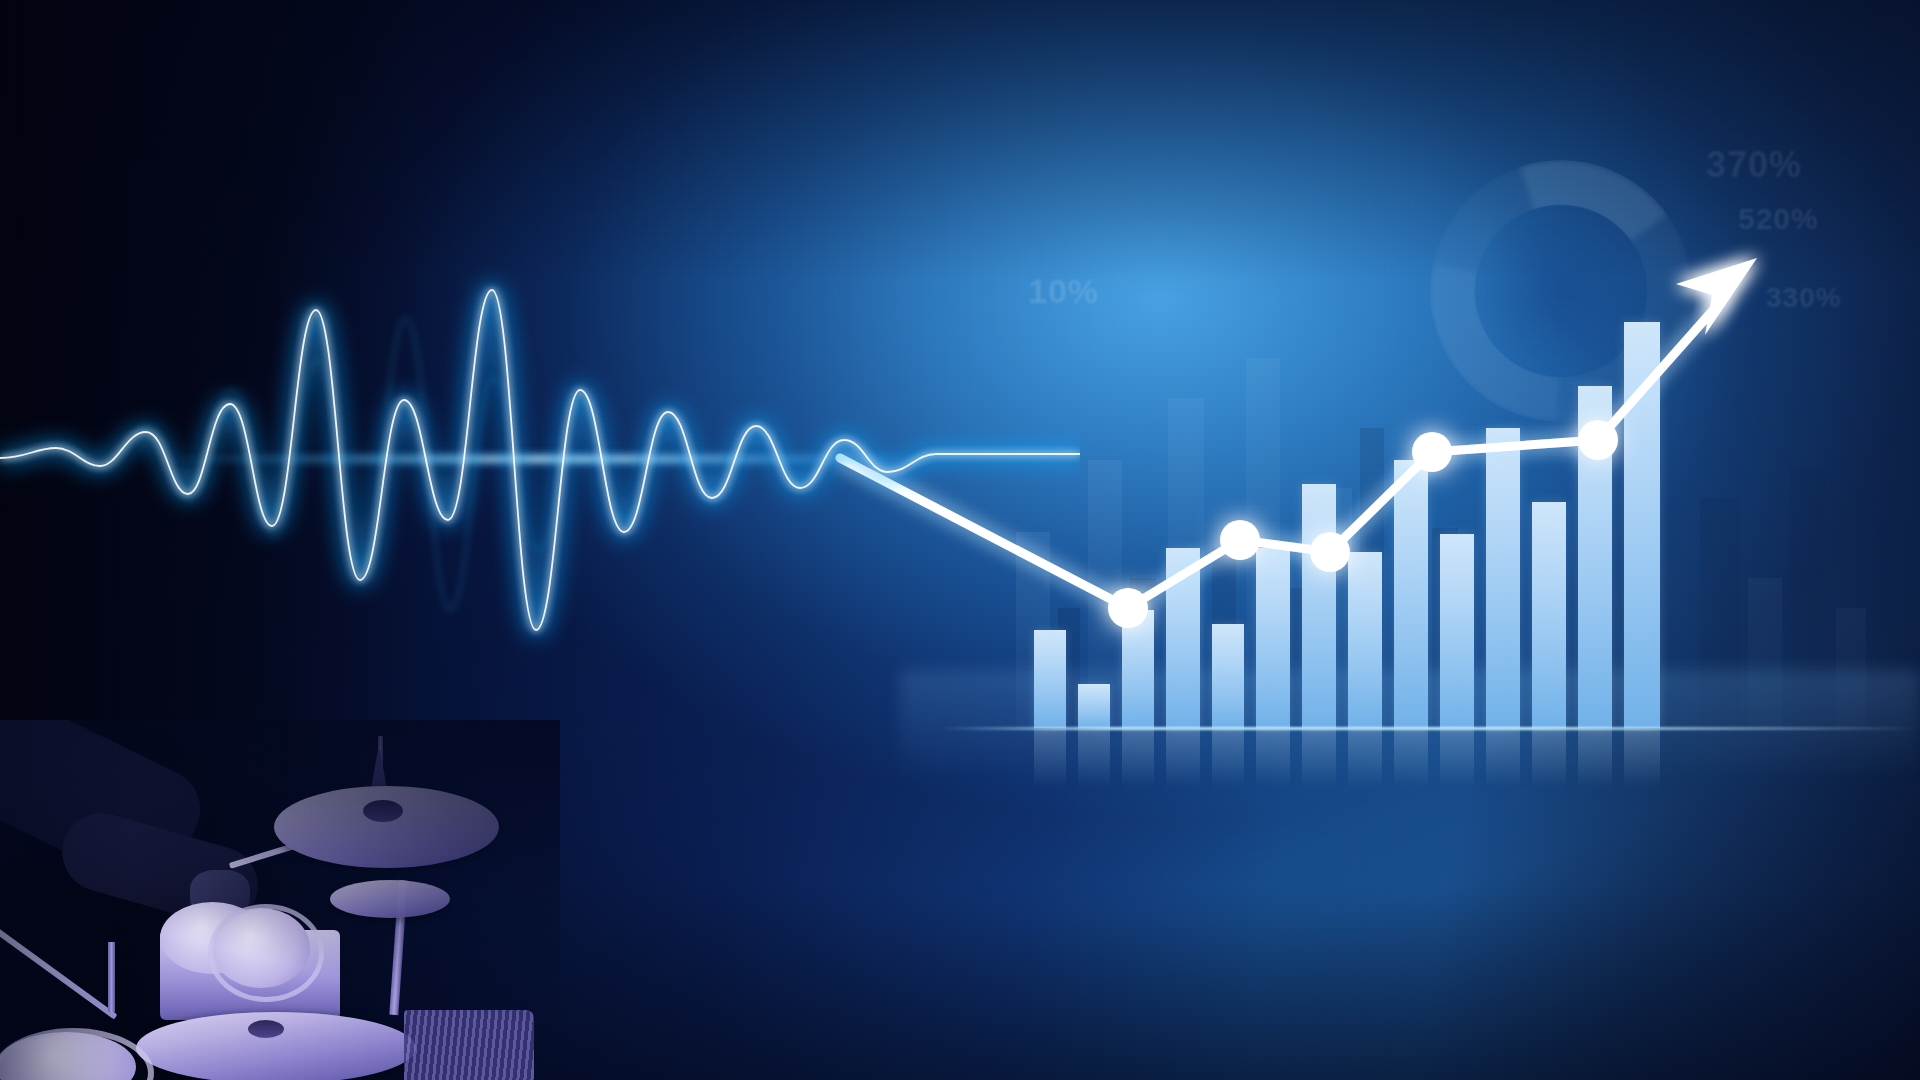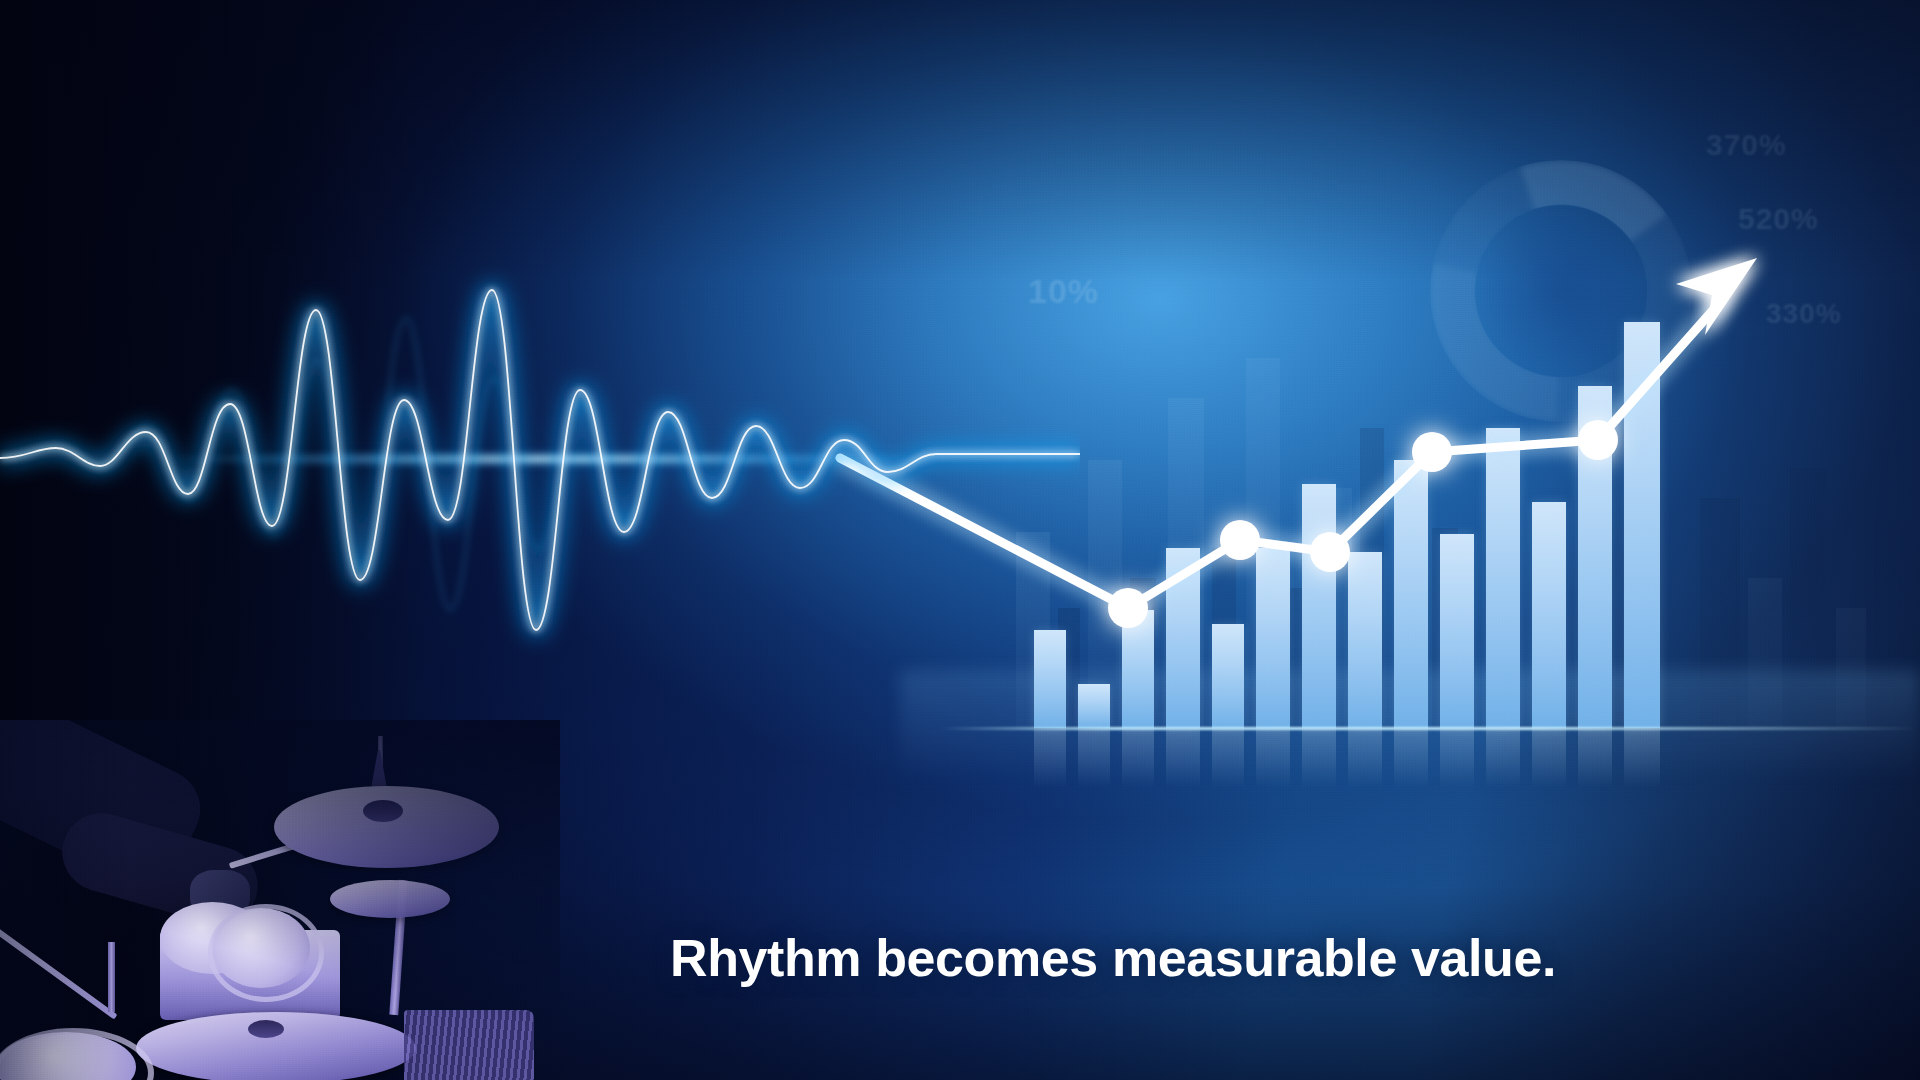--- a/index.html
+++ b/index.html
@@ -138,23 +138,23 @@
     <div class="ghostbar" style="left:1748px;width:34px;height:150px;opacity:.14"></div>
     <div class="ghostbar dark" style="left:1790px;width:36px;height:260px;opacity:.32"></div>
     <div class="ghostbar" style="left:1836px;width:30px;height:120px;opacity:.13"></div>
     <div class="ghostbar dark" style="left:1874px;width:34px;height:210px;opacity:.3"></div>
   </div>
 
   <div id="donut"></div>
   <div id="donut-core"></div>
 
   <div class="pct" style="left:1028px;top:272px;font-size:34px;">10%</div>
-  <div class="pct" style="left:1706px;top:128px;font-size:30px;opacity:.55">370%</div>
+  <div class="pct" style="left:1706px;top:144px;font-size:36px;opacity:.55">370%</div>
   <div class="pct" style="left:1738px;top:202px;font-size:30px;opacity:.6">520%</div>
-  <div class="pct" style="left:1766px;top:298px;font-size:28px;opacity:.6">330%</div>
+  <div class="pct" style="left:1766px;top:282px;font-size:28px;opacity:.6">330%</div>
 
   <div id="floorglow"></div>
 
   <div>
     <div class="bar" style="left:1034px;width:32px;height:98px;"></div>
     <div class="bar" style="left:1078px;width:32px;height:44px;"></div>
     <div class="bar" style="left:1122px;width:32px;height:118px;"></div>
     <div class="bar" style="left:1166px;width:34px;height:180px;"></div>
     <div class="bar" style="left:1212px;width:32px;height:104px;"></div>
     <div class="bar" style="left:1256px;width:34px;height:180px;"></div>
@@ -298,15 +298,14 @@
     <div class="dk" style="left:2px;top:308px;width:150px;height:78px;border-radius:50%;border:6px solid #cdc7ee;opacity:.7"></div>
 
     <div class="dk" style="left:414px;top:290px;width:130px;height:78px;background:repeating-linear-gradient(96deg,#6b63b4 0 3px,#3c3678 3px 7px);opacity:.85;border-radius:4px 8px 0 0;"></div>
 
     <div class="layer" style="background:linear-gradient(15deg, rgba(3,8,32,0) 38%, rgba(3,8,32,.55) 72%, rgba(3,8,32,.92) 100%);"></div>
     <div class="layer" style="background:linear-gradient(90deg, rgba(3,8,32,.55) 0%, rgba(3,8,32,0) 25%);"></div>
   </div>
 
   <div class="layer" id="bg-noise"></div>
 
-  <div id="headline">Rhythm becomes measurable value.</div>
 
 </div>
 
 </body></html>

